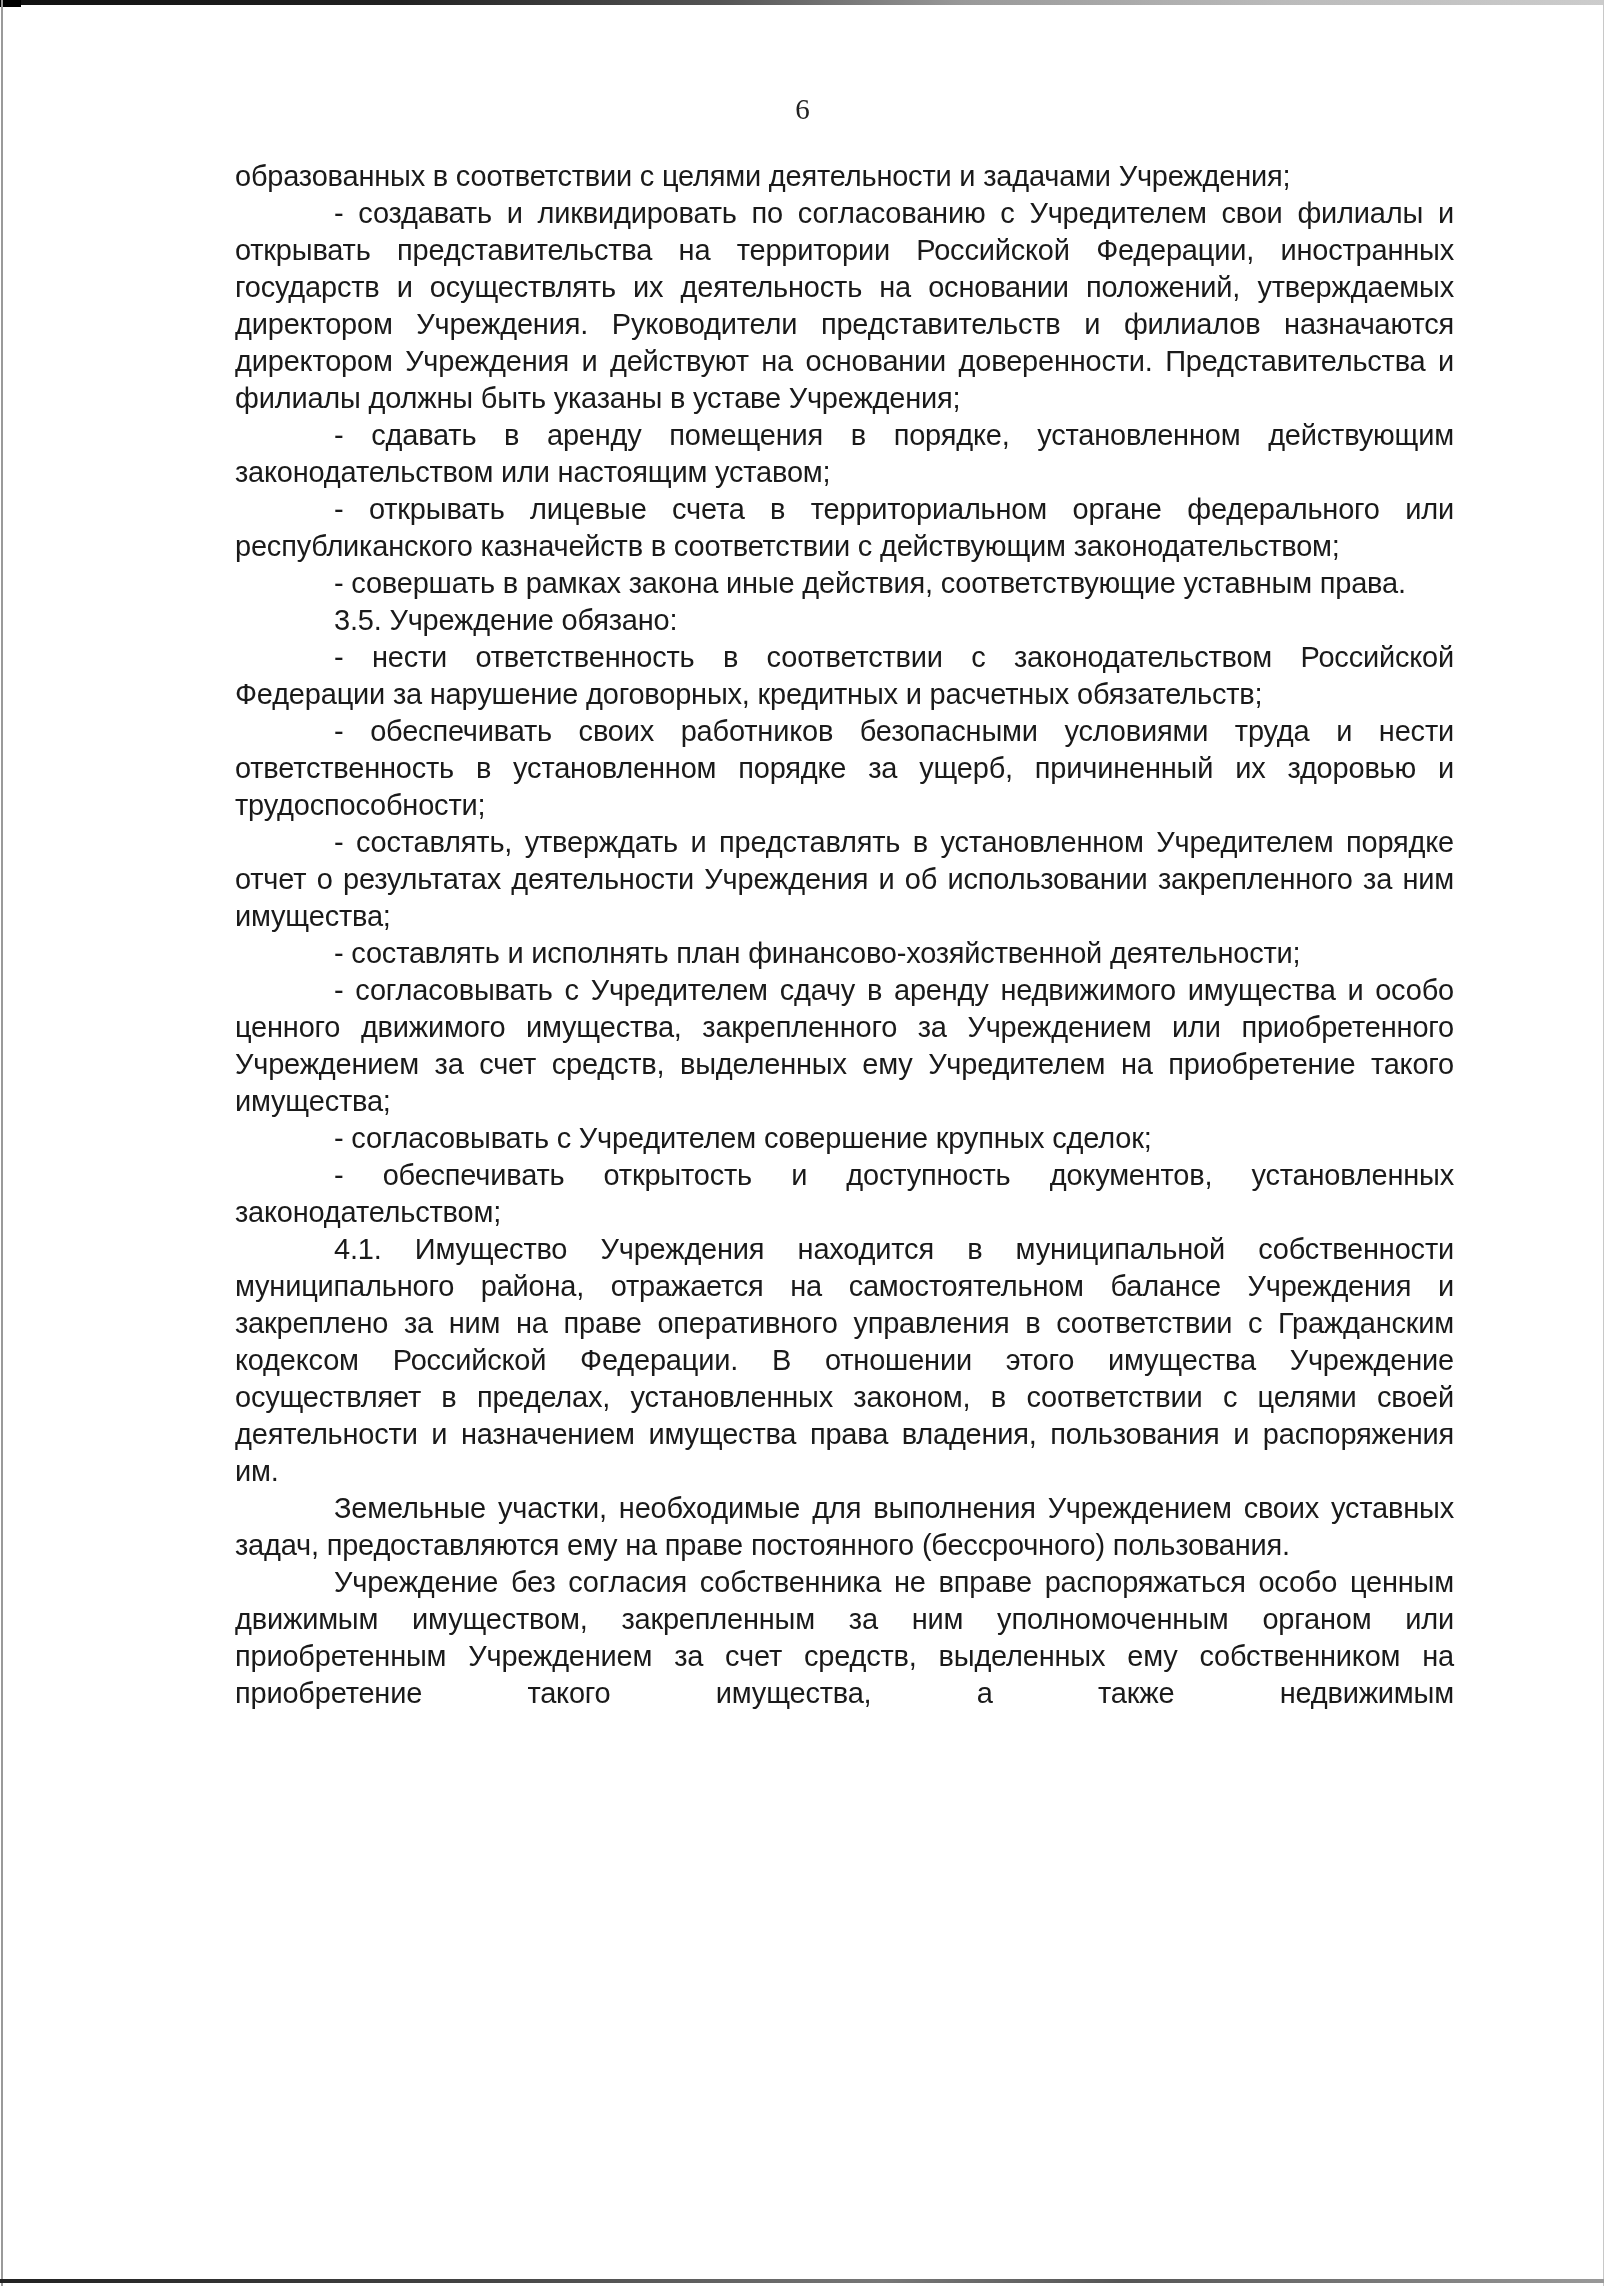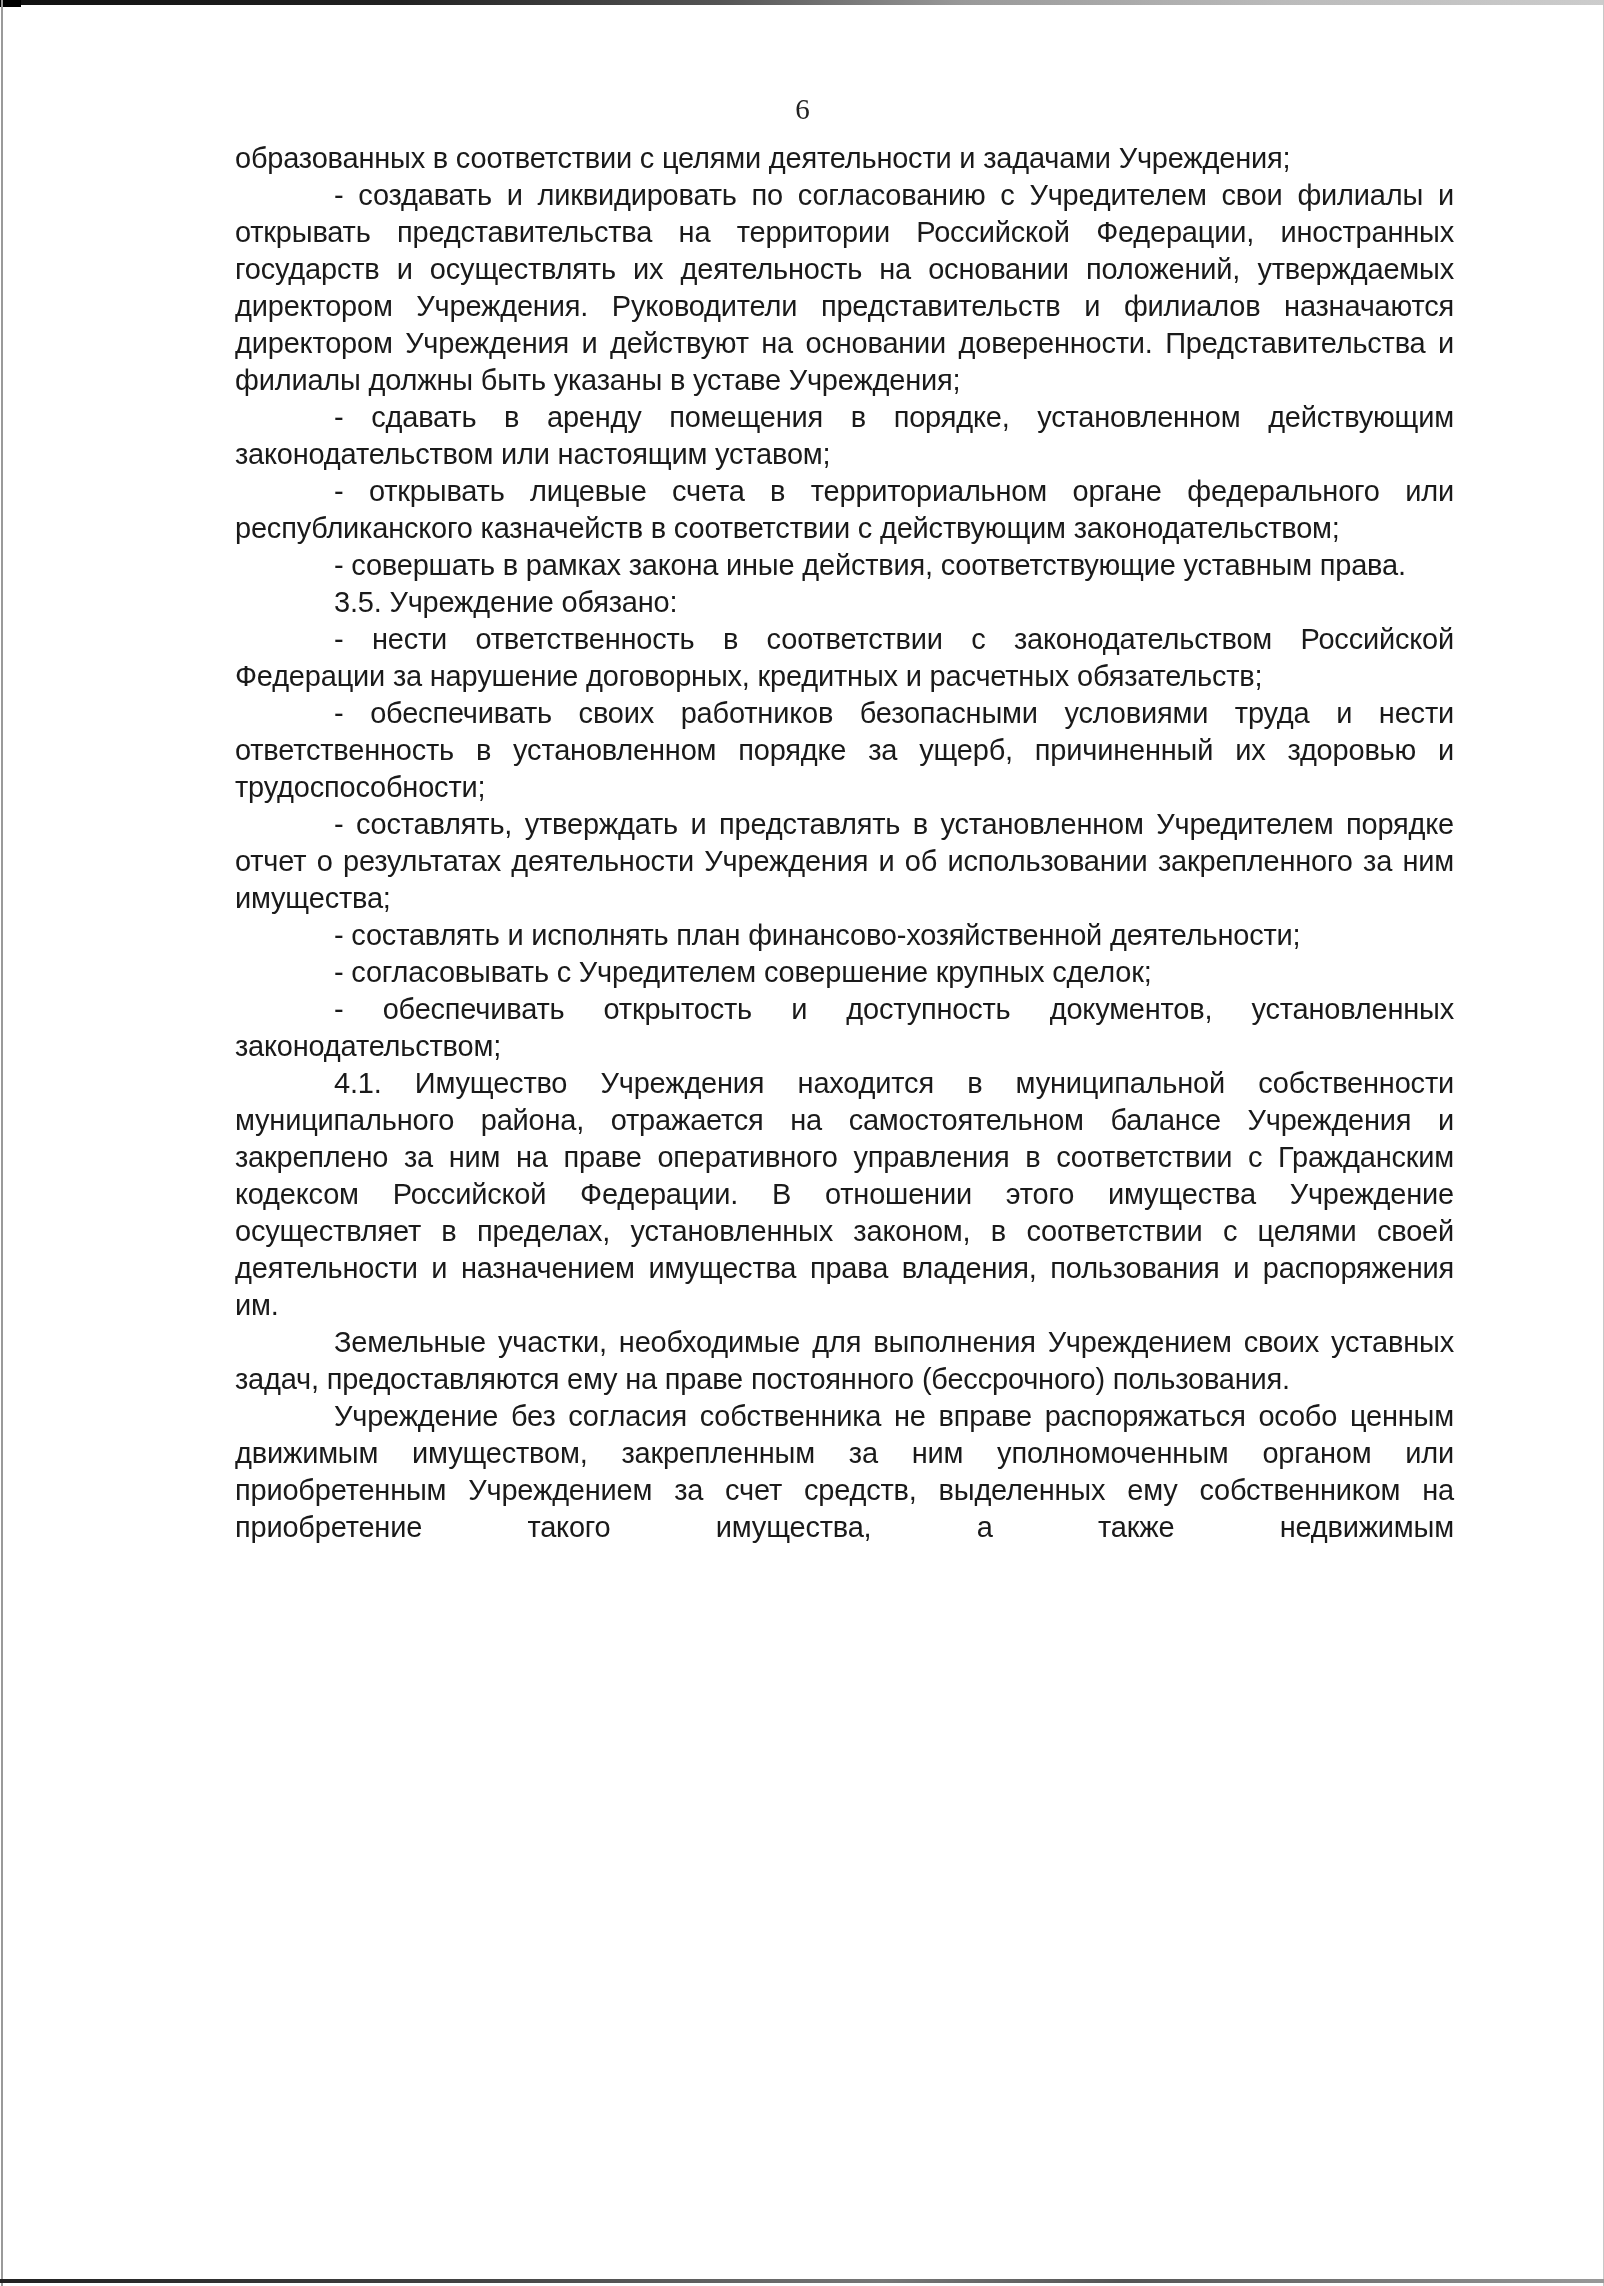--- a/index.html
+++ b/index.html
@@ -51,21 +51,21 @@
       left: 0;
       width: 1605px;
       text-align: center;
       font-family: "Liberation Serif", "DejaVu Serif", serif;
       font-size: 29px;
       color: #222;
     }
     .content {
       position: absolute;
       left: 235px;
-      top: 140px;
+      top: 158px;
       width: 1219px;
       font-size: 29px;
       line-height: 37px;
       letter-spacing: -0.2px;
     }
     .p {
       margin: 0;
       text-align: justify;
       text-align-last: left;
     }
@@ -94,19 +94,20 @@
   <p class="p">образованных в соответствии с целями деятельности и задачами Учреждения;</p>
   <p class="p ind">- создавать и ликвидировать по согласованию с Учредителем свои филиалы и открывать представительства на территории Российской Федерации, иностранных государств и осуществлять их деятельность на основании положений, утверждаемых директором Учреждения. Руководители представительств и филиалов назначаются директором Учреждения и действуют на основании доверенности. Представительства и филиалы должны быть указаны в уставе Учреждения;</p>
   <p class="p ind">- сдавать в аренду помещения в порядке, установленном действующим законодательством или настоящим уставом;</p>
   <p class="p ind">- открывать лицевые счета в территориальном органе федерального или республиканского казначейств в соответствии с действующим законодательством;</p>
   <p class="p ind">- совершать в рамках закона иные действия, соответствующие уставным права.</p>
   <p class="p ind">3.5. Учреждение обязано:</p>
   <p class="p ind">- нести ответственность в соответствии с законодательством Российской Федерации за нарушение договорных, кредитных и расчетных обязательств;</p>
   <p class="p ind">- обеспечивать своих работников безопасными условиями труда и нести ответственность в установленном порядке за ущерб, причиненный их здоровью и трудоспособности;</p>
   <p class="p ind">- составлять, утверждать и представлять в установленном Учредителем порядке отчет о результатах деятельности Учреждения и об использовании закрепленного за ним имущества;</p>
   <p class="p ind">- составлять и исполнять план финансово-хозяйственной деятельности;</p>
+  <p class="p ind">- согласовывать с Учредителем сдачу в аренду недвижимого имущества и особо ценного движимого имущества, закрепленного за Учреждением или приобретенного Учреждением за счет средств, выделенных ему Учредителем на приобретение такого имущества;</p>
   <p class="p ind">- согласовывать с Учредителем совершение крупных сделок;</p>
   <p class="p ind">- обеспечивать открытость и доступность документов, установленных законодательством;</p>
   <p class="p ind">4.1. Имущество Учреждения находится в муниципальной собственности муниципального района, отражается на самостоятельном балансе Учреждения и закреплено за ним на праве оперативного управления в соответствии с Гражданским кодексом Российской Федерации. В отношении этого имущества Учреждение осуществляет в пределах, установленных законом, в соответствии с целями своей деятельности и назначением имущества права владения, пользования и распоряжения им.</p>
   <p class="p ind">Земельные участки, необходимые для выполнения Учреждением своих уставных задач, предоставляются ему на праве постоянного (бессрочного) пользования.</p>
   <p class="p ind" style="text-align-last: justify;">Учреждение без согласия собственника не вправе распоряжаться особо ценным движимым имуществом, закрепленным за ним уполномоченным органом или приобретенным Учреждением за счет средств, выделенных ему собственником на приобретение такого имущества, а также недвижимым</p>
 </div>
 
 
 </body></html>

